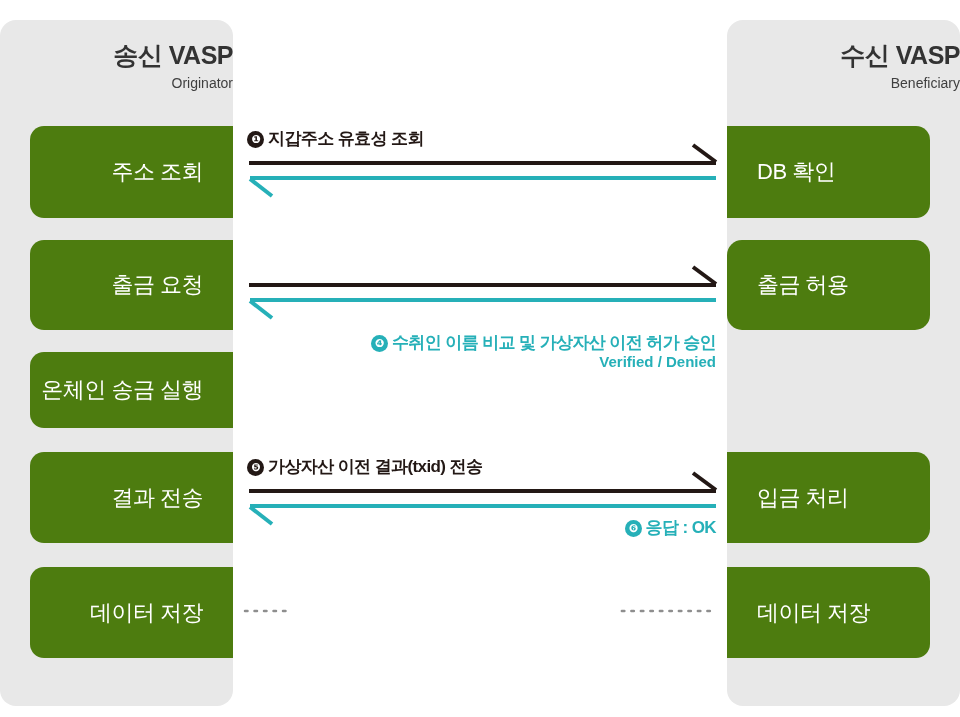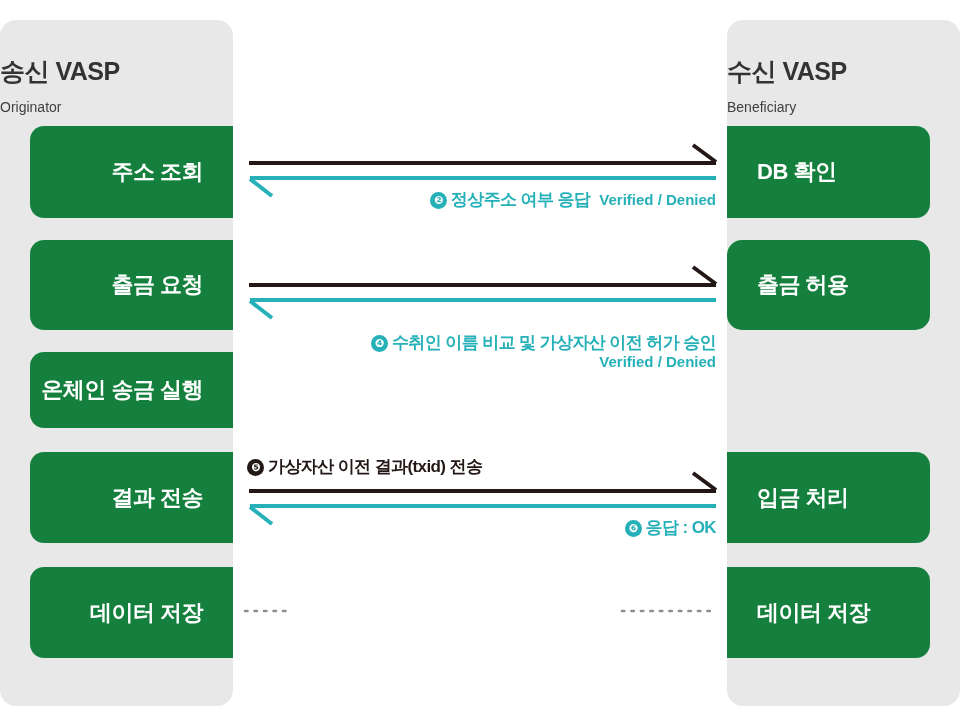--- a/index.html
+++ b/index.html
@@ -27,45 +27,45 @@
     position: absolute;
     background: #e8e8e8;
     border-radius: 16px;
   }
   .panel-left  { left: 0px;   top: 20px; width: 233px; height: 686px; }
   .panel-right { left: 727px; top: 20px; width: 233px; height: 686px; }
 
   .panel-head {
     position: absolute;
     left: 0; right: 0;
-    top: 38px;
-    text-align: left;
+    top: 22px;
+    text-align: right;
     color: #3a3a3a;
   }
   .panel-head .ko {
     font-size: 25px;
     font-weight: bold;
     letter-spacing: -0.5px;
     line-height: 1.1;
     color: #333333;
   }
   .panel-head .en {
     font-size: 14px;
     font-weight: normal;
-    margin-top: 13px;
+    margin-top: 5px;
     color: #3f3f3f;
   }
 
   
   .stage {
     position: absolute;
-    background: #15803d;
+    background: #4d7c0f;
     color: #ffffff;
     font-size: 22px;
-    font-weight: bold;
+    font-weight: normal;
     letter-spacing: -0.5px;
     display: flex;
     align-items: center;
     box-sizing: border-box;
   }
   .stage.left {
     left: 30px;
     width: 203px;
     border-radius: 14px 0 0 14px;
     justify-content: flex-end;
@@ -148,24 +148,24 @@
   <div class="stage left" style="top:240px;height:90px;text-align:center;">출금 요청</div>
   <div class="stage left" style="top:352px;height:76px;">온체인 송금 실행</div>
   <div class="stage left" style="top:452px;height:91px;">결과 전송</div>
   <div class="stage left" style="top:567px;height:91px;">데이터 저장</div>
 
   <div class="stage right" style="top:126px;height:92px;">DB 확인</div>
   <div class="stage right" style="top:240px;height:90px;border-radius:15px;">출금 허용</div>
   <div class="stage right" style="top:452px;height:91px;">입금 처리</div>
   <div class="stage right" style="top:567px;height:91px;">데이터 저장</div>
 
-
-  <div class="msg teal right-al" style="left:247px;top:189px;width:469px;">
-    <span class="badge teal">❷</span><span>정상주소 여부 응답</span><span class="sub">Verified / Denied</span>
-  </div>
+  <div class="msg dark" style="left:247px;top:128px;">
+    <span class="badge dark">❶</span><span>지갑주소 유효성 조회</span>
+  </div>
+
 
 
   <div class="msg teal right-al" style="left:247px;top:332px;width:469px;">
     <span class="badge teal">❹</span><span>수취인 이름 비교 및 가상자산 이전 허가 승인</span>
     <span class="sub block">Verified / Denied</span>
   </div>
 
   <div class="msg dark" style="left:247px;top:456px;">
     <span class="badge dark">❺</span><span>가상자산 이전 결과(txid) 전송</span>
   </div>

